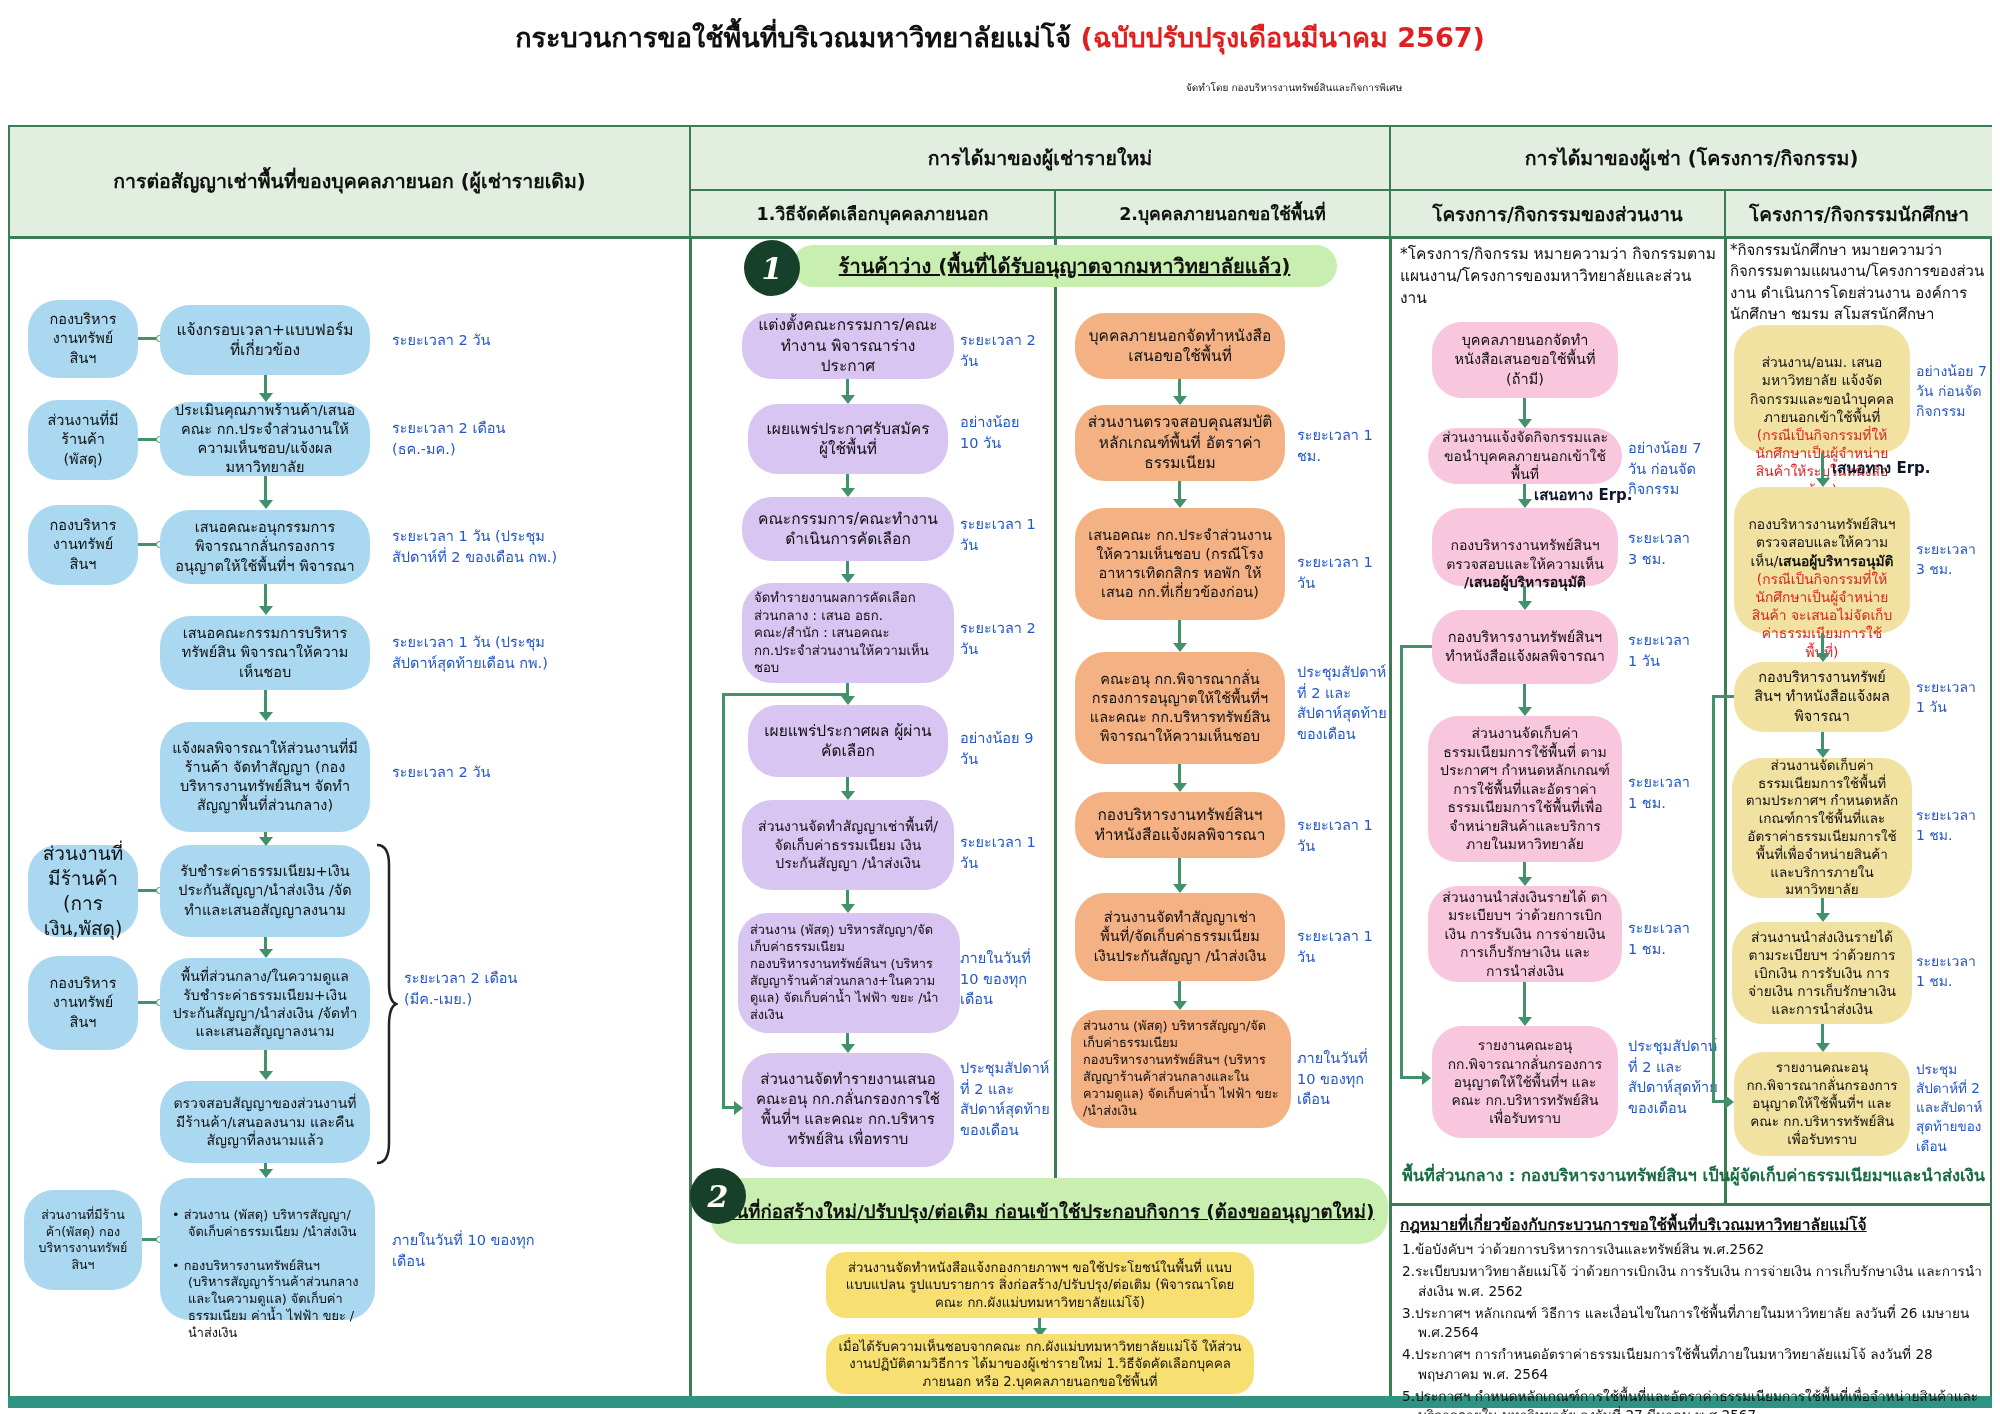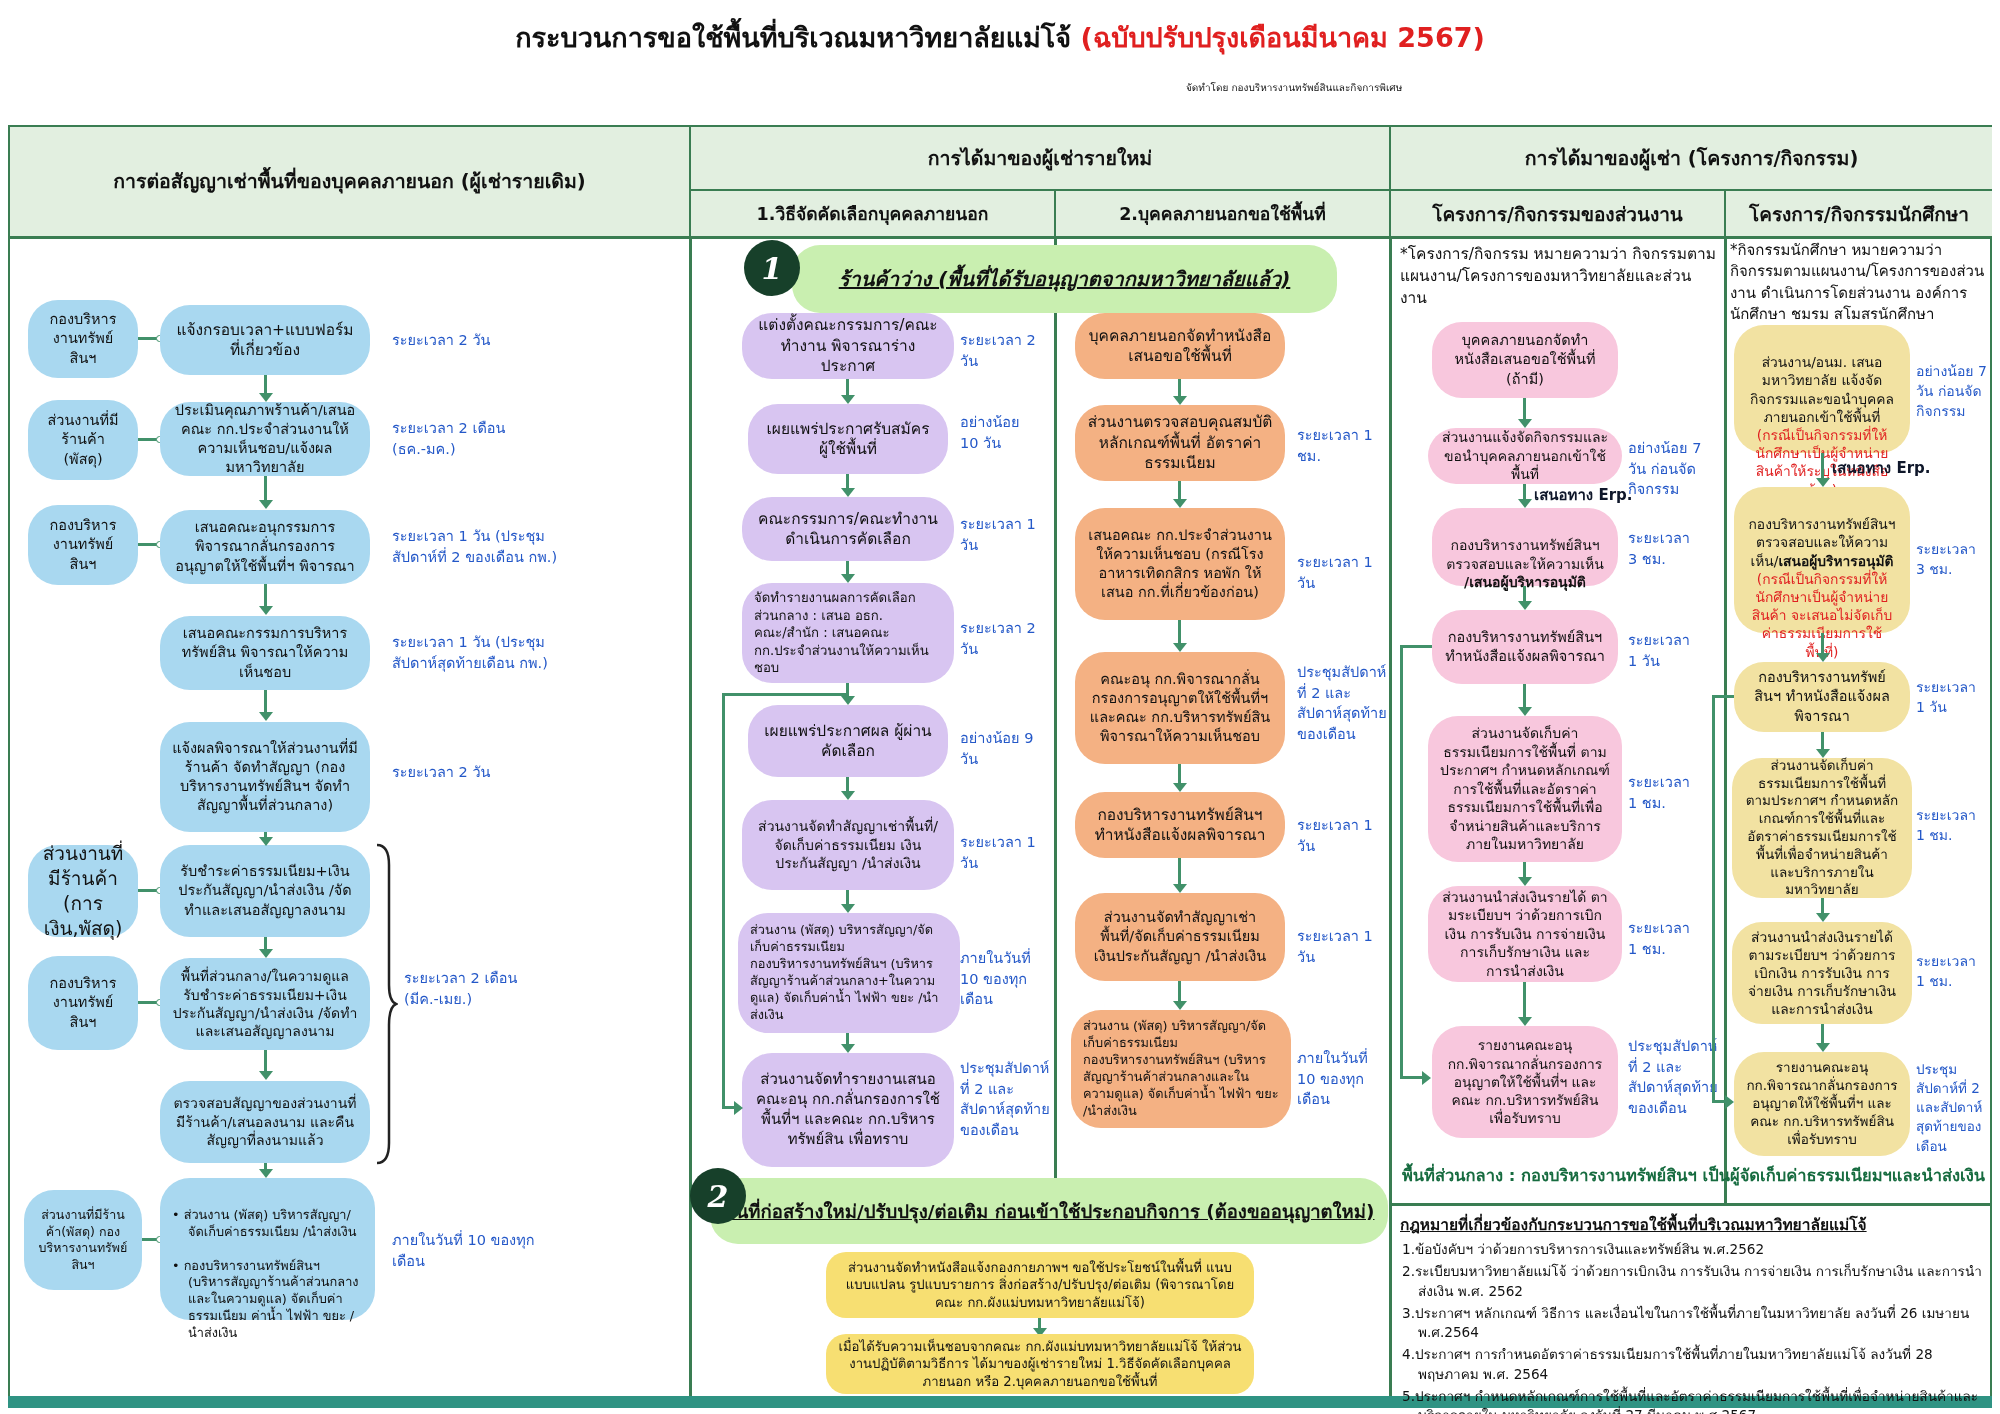--- a/index.html
+++ b/index.html
@@ -107,21 +107,21 @@
 
   <div class="time" style="left:392px;top:330px;width:180px;">ระยะเวลา 2 วัน</div>
   <div class="time" style="left:392px;top:418px;width:150px;">ระยะเวลา 2 เดือน (ธค.-มค.)</div>
   <div class="time" style="left:392px;top:526px;width:180px;">ระยะเวลา 1 วัน (ประชุมสัปดาห์ที่ 2 ของเดือน กพ.)</div>
   <div class="time" style="left:392px;top:632px;width:180px;">ระยะเวลา 1 วัน (ประชุมสัปดาห์สุดท้ายเดือน กพ.)</div>
   <div class="time" style="left:392px;top:762px;width:180px;">ระยะเวลา 2 วัน</div>
   <div class="time" style="left:404px;top:968px;width:150px;">ระยะเวลา 2 เดือน (มีค.-เมย.)</div>
   <div class="time" style="left:392px;top:1230px;width:150px;">ภายในวันที่ 10 ของทุกเดือน</div>
 
   <div class="badge" style="left:744px;top:240px;width:56px;height:56px;">1</div>
-  <div class="gbanner" style="left:792px;top:245px;width:545px;height:68px;font-size:20px;font-style:italic;">ร้านค้าว่าง (พื้นที่ได้รับอนุญาตจากมหาวิทยาลัยแล้ว)</div>
+  <div class="gbanner" style="left:792px;top:245px;width:545px;height:42px;font-size:20px;">ร้านค้าว่าง (พื้นที่ได้รับอนุญาตจากมหาวิทยาลัยแล้ว)</div>
 
   <div class="box purple" style="left:742px;top:313px;width:212px;height:66px;">แต่งตั้งคณะกรรมการ/คณะทำงาน พิจารณาร่างประกาศ</div>
   <div class="box purple" style="left:748px;top:404px;width:200px;height:70px;">เผยแพร่ประกาศรับสมัคร ผู้ใช้พื้นที่</div>
   <div class="box purple" style="left:742px;top:497px;width:212px;height:64px;">คณะกรรมการ/คณะทำงาน ดำเนินการคัดเลือก</div>
   <div class="box purple leftal" style="left:742px;top:583px;width:212px;height:100px;font-size:13.2px;">จัดทำรายงานผลการคัดเลือก
 ส่วนกลาง : เสนอ อธก.
 คณะ/สำนัก : เสนอคณะ กก.ประจำส่วนงานให้ความเห็นชอบ</div>
   <div class="box purple" style="left:748px;top:705px;width:200px;height:72px;">เผยแพร่ประกาศผล ผู้ผ่านคัดเลือก</div>
   <div class="box purple" style="left:742px;top:800px;width:212px;height:90px;font-size:14px;">ส่วนงานจัดทำสัญญาเช่าพื้นที่/ จัดเก็บค่าธรรมเนียม เงินประกันสัญญา /นำส่งเงิน</div>
   <div class="box purple leftal" style="left:738px;top:913px;width:222px;height:120px;font-size:12.8px;">ส่วนงาน (พัสดุ) บริหารสัญญา/จัดเก็บค่าธรรมเนียม

